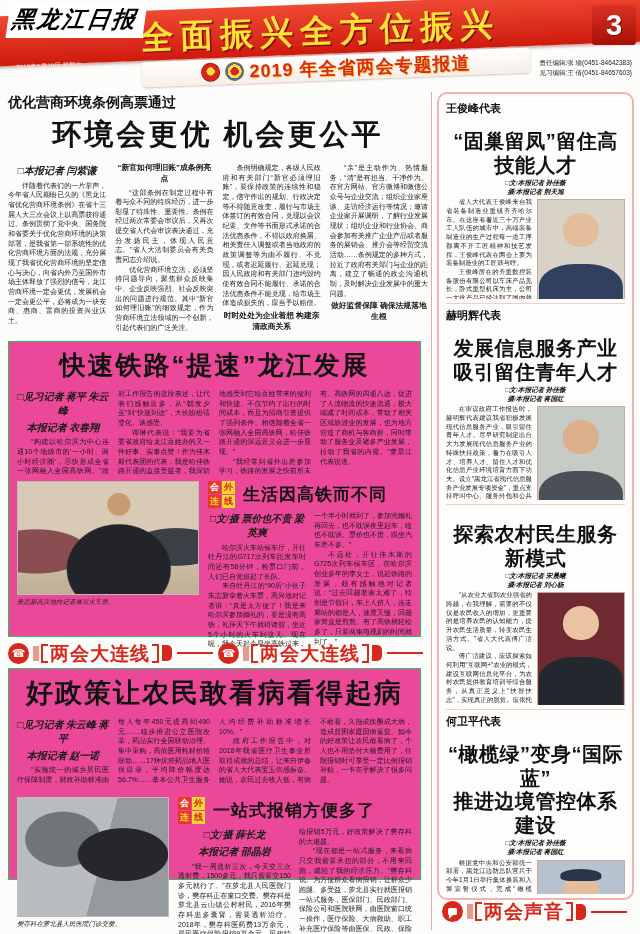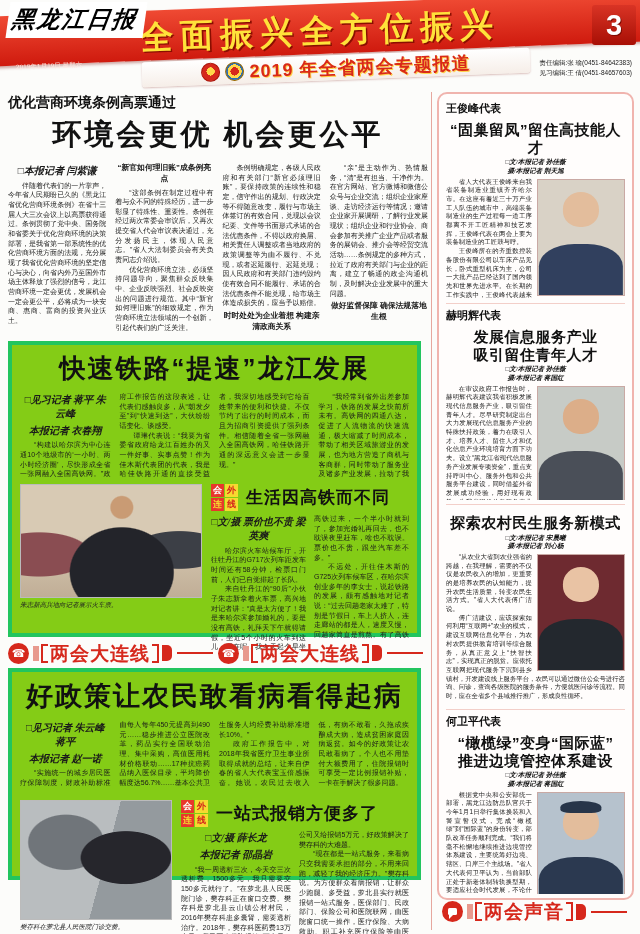--- a/index.html
+++ b/index.html
@@ -37,21 +37,21 @@
        font-style:italic;font-weight:bold;font-size:10px;}
   h4.inhead{margin:3px 0;font-size:7.8px;font-weight:900;text-align:center;text-indent:0;}
   .kicker{margin:0;font-size:14px;font-weight:900;}
   .headline1{margin:3px 0 8px;font-size:29px;font-weight:900;text-align:center;letter-spacing:3px;}
   .headline2{margin:2px 0 6px;font-size:26px;font-weight:900;text-align:center;letter-spacing:2px;}
   .subhead3{margin:0 0 0 8px;font-size:17px;font-weight:900;letter-spacing:1px;}
   .caption{margin-top:3px;font-family:"Liberation Serif",serif;font-style:italic;font-size:6.5px;color:#222;}
   
   .art-env{position:absolute;left:8px;top:94px;width:420px;}
   .vline{position:absolute;left:431px;top:92px;width:1px;height:838px;background:#e6a79e;}
-  .redbox{position:absolute;left:8px;width:413px;border:4px solid #22c55e;background:#84cc16;padding:4px 8px;box-sizing:border-box;}
+  .redbox{position:absolute;left:8px;width:413px;border:1px solid #22c55e;background:#ec4899;padding:4px 8px;box-sizing:border-box;}
   .box-rail{top:341px;height:296px;}
   .box-med{top:668px;height:212px;}
   .split{display:flex;gap:9px;margin-top:4px;}
   .photo{position:relative;overflow:hidden;border:1px solid #bbb;}
   .photo-rail{width:180px;height:112px;
      background:radial-gradient(circle at 56% 20%,#c99b74 0 8%,rgba(0,0,0,0) 9%),
         radial-gradient(ellipse at 56% 78%,#23242a 0 36%,rgba(0,0,0,0) 37%),
         radial-gradient(ellipse at 10% 62%,#8a4d52 0 22%,rgba(0,0,0,0) 23%),
         radial-gradient(ellipse at 88% 58%,#3c3f46 0 20%,rgba(0,0,0,0) 21%),
         linear-gradient(180deg,#d8cab4 0 45%,#c0ae96 100%);}
@@ -82,21 +82,21 @@
   .bubble{width:9px;height:7px;background:#fff;border-radius:1.5px;position:relative;}
   .bubble::after{content:'';position:absolute;left:1px;bottom:-4px;border:3px solid transparent;
       border-top-color:#fff;border-left-color:#fff;}
   
   .rail{position:absolute;left:437px;top:92px;width:197px;height:808px;box-sizing:border-box;
         border:2px solid #f0b4ae;border-radius:10px;background:#fffdfc;padding:7px 7px 4px;
         display:flex;flex-direction:column;}
   .r-art{overflow:hidden;}
   .r-div{border-top:1px solid #f3cfc9;margin:4px 0;}
   .r-kick{margin:0;font-size:11px;font-weight:900;}
-  .r-head{margin:5px 0 2px;font-size:15px;font-weight:900;text-align:center;line-height:1.18;
+  .r-head{margin:14px 0 2px;font-size:20px;font-weight:900;text-align:center;line-height:1.18;
           letter-spacing:.5px;white-space:pre-line;}
   .r-byline .para{margin:0;text-indent:0;text-align:center;font-family:"Liberation Serif",serif;
           font-style:italic;font-weight:bold;font-size:6.6px;line-height:1.3;}
   .r-body{font-size:6.4px;line-height:1.36;text-align:justify;color:#1a1a1a;margin-top:2px;}
   .r-body .para{margin:0;text-indent:2em;}
   .portrait{float:right;width:86px;height:115px;margin:1px 0 3px 5px;border:1px solid #c9a9a4;
         position:relative;overflow:hidden;background:var(--bg,#d8d4cf);}
   .portrait::before{content:'';position:absolute;top:11%;left:50%;transform:translateX(-50%);
         width:42%;height:30%;border-radius:50% 50% 46% 46%;background:var(--skin,#e3bd9c);}
   .portrait::after{content:'';position:absolute;bottom:-2px;left:50%;transform:translateX(-50%);

